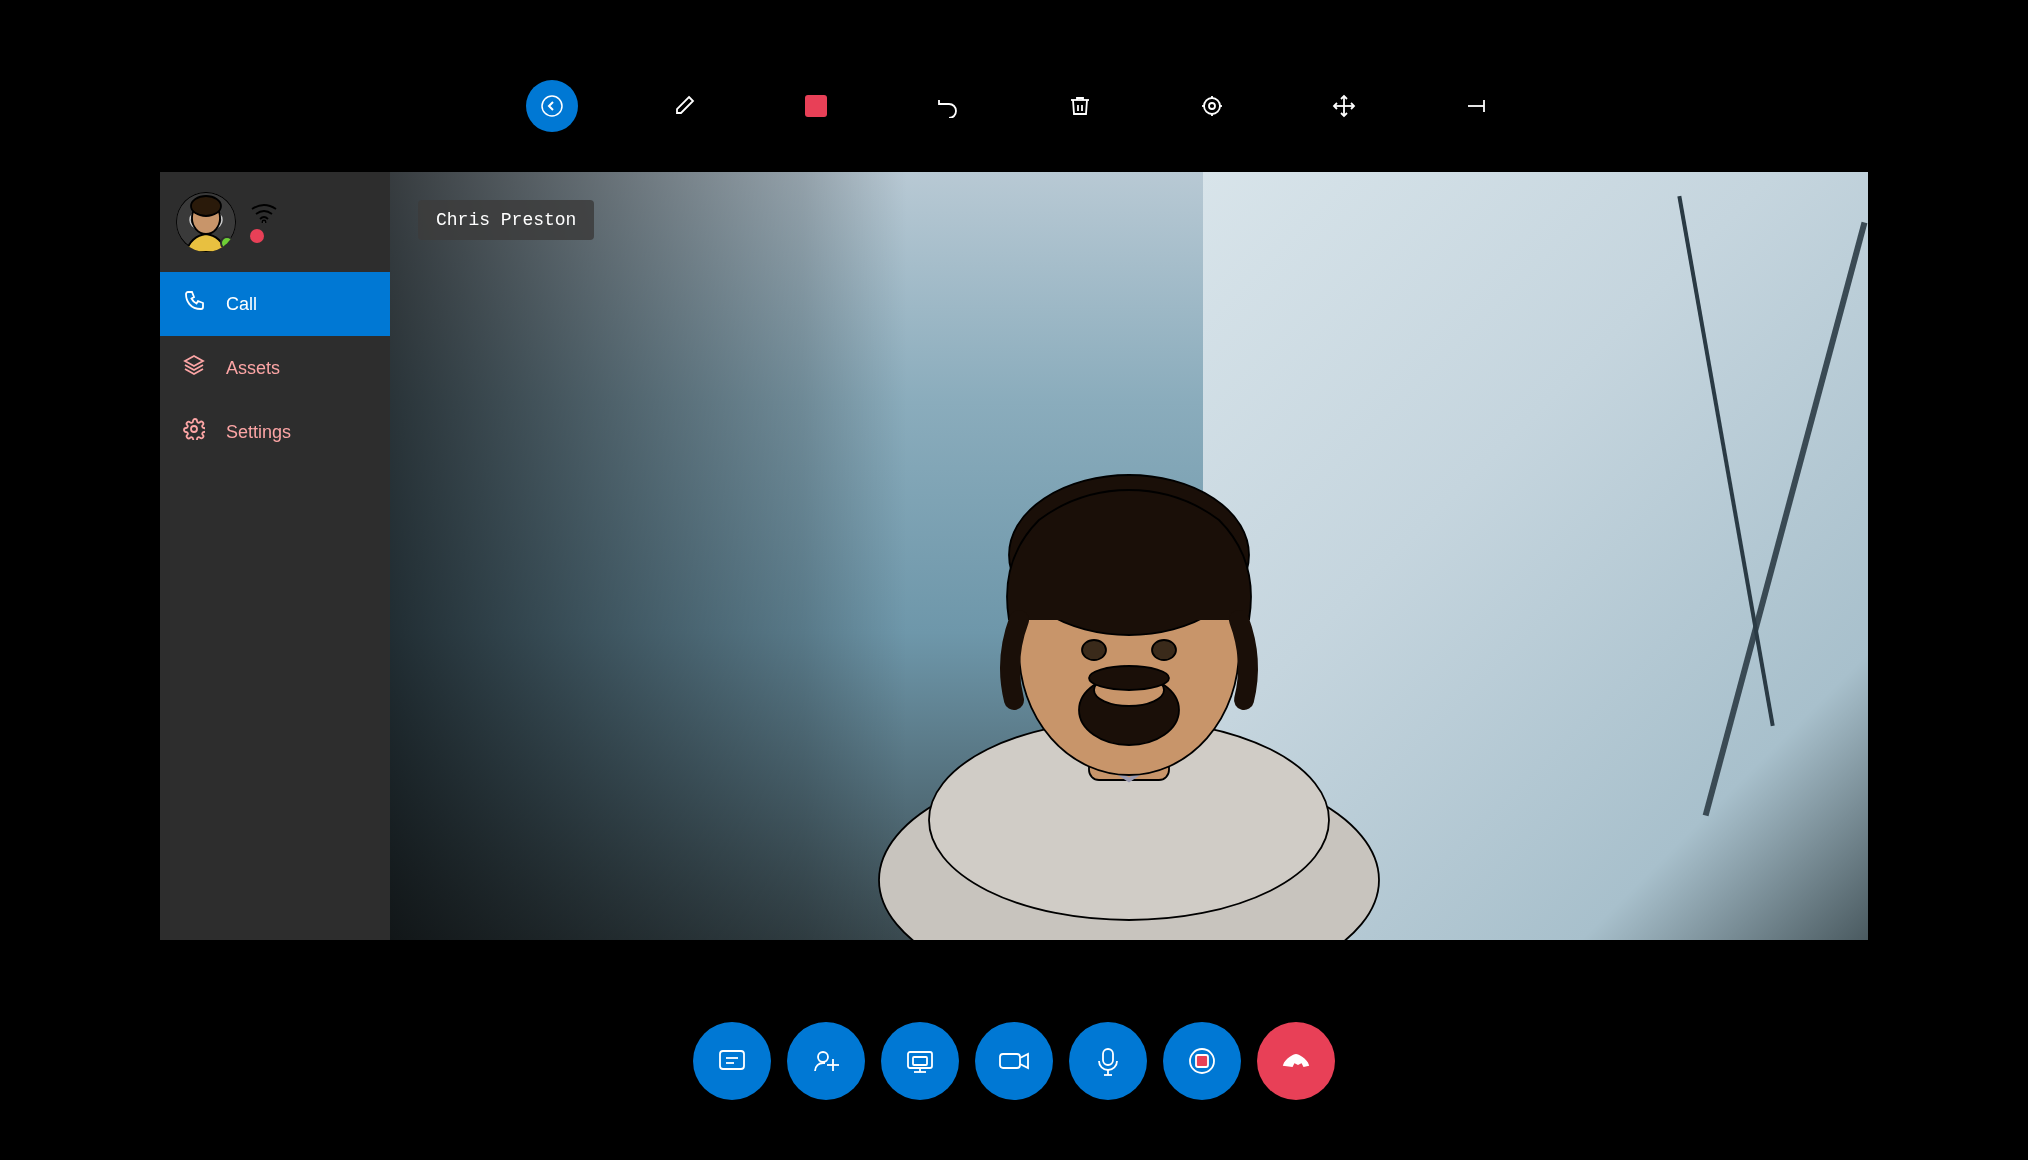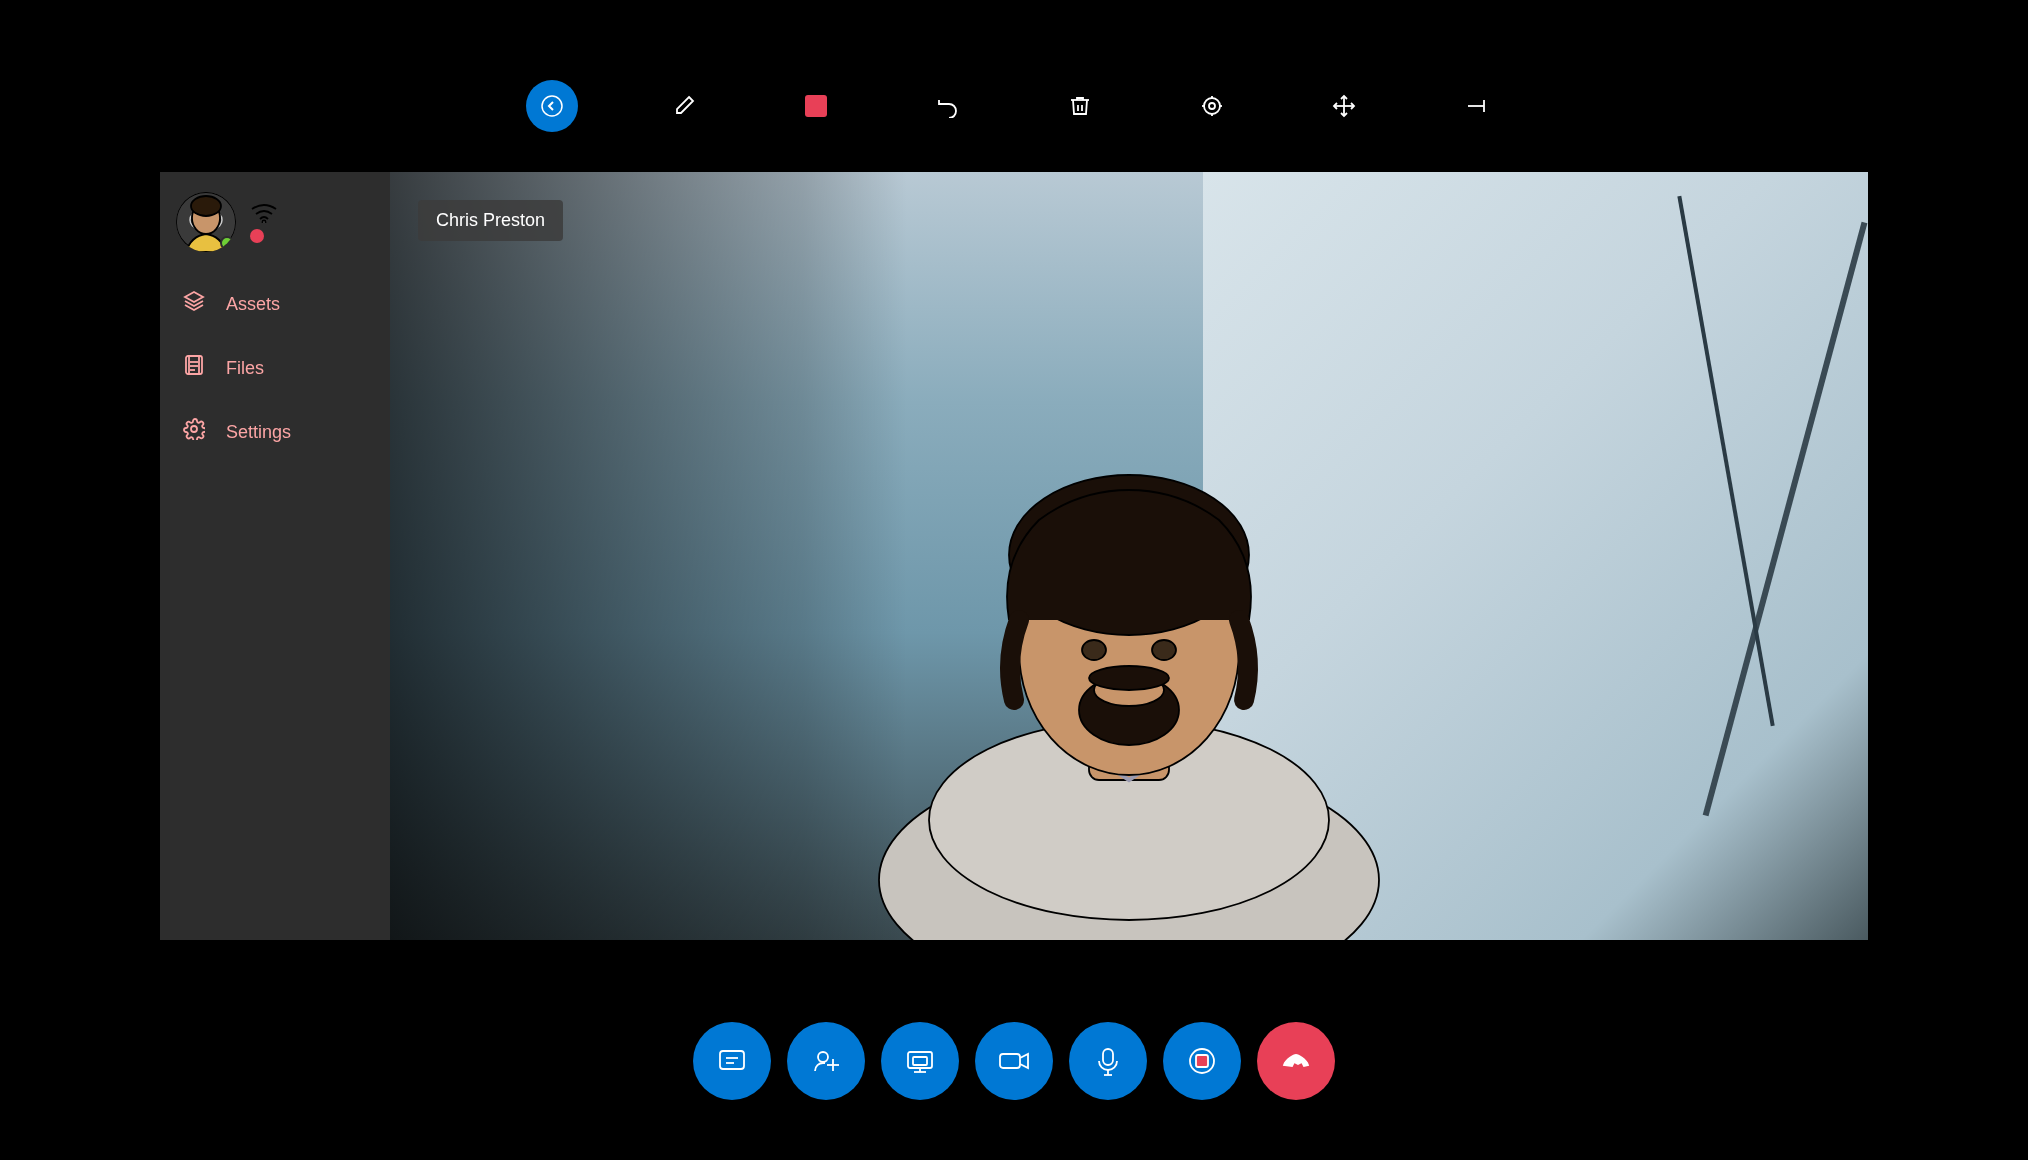--- a/index.html
+++ b/index.html
@@ -130,20 +130,21 @@
       background: #1a1a1a;
       position: relative;
       overflow: hidden;
     }
 
     .video-bg {
       width: 100%;
       height: 100%;
       background: linear-gradient(180deg, #b8c9d4 0%, #8aacbc 30%, #6e97aa 60%, #3a4a50 100%);
       position: relative;
+      font-family: Liberation Mono, monospace;
     }
 
     
     .office-bg {
       position: absolute;
       top: 0;
       right: 0;
       width: 45%;
       height: 100%;
       background: linear-gradient(135deg, #d8e4ea 0%, #c5d5de 40%, #a8c0cc 80%, #4a5a60 100%);
@@ -326,44 +327,40 @@
           <path d="M10 18 Q14 14 18 18" fill="none"></path>
           <circle cx="14" cy="21" r="1.5" fill="#ccc"></circle>
         </svg>
 
         <div style="display:flex;align-items:center;gap:4px;">
           <div style="width:14px;height:14px;background:#e84057;border-radius:50%;"></div>
         </div>
       </div>
     </div>
 
+    <div class="nav-item active">
+      <span class="nav-icon">
+        <svg width="22" height="22" viewBox="0 0 22 22" stroke="#fff" stroke-width="1.8">
+          <path d="M5 2h4l2 5-2.5 1.5A11 11 0 0 0 13.5 13.5L15 11l5 2v4a2 2 0 0 1-2 2C7.1 19 3 10.9 3 4a2 2 0 0 1 2-2z" fill="none"></path>
+        </svg>
+      </span>
+      <span class="nav-label">Call</span>
+    </div>
 
     <div class="nav-item">
       <span class="nav-icon">
         <svg width="22" height="22" viewBox="0 0 22 22" stroke="#ccc" stroke-width="1.6">
           <path d="M11 2L2 7l9 5 9-5-9-5z" fill="none"></path>
           <path d="M2 15l9 5 9-5" fill="none"></path>
           <path d="M2 11l9 5 9-5" fill="none"></path>
         </svg>
       </span>
       <span class="nav-label">Assets</span>
     </div>
 
-    <div class="nav-item">
-      <span class="nav-icon">
-        <svg width="22" height="22" viewBox="0 0 22 22" stroke="#ccc" stroke-width="1.6">
-          <rect x="3" y="2" width="16" height="18" rx="2" fill="none"></rect>
-          <rect x="6" y="2" width="10" height="18" rx="1" fill="none"></rect>
-          <line x1="7" y1="8" x2="15" y2="8"></line>
-          <line x1="7" y1="12" x2="15" y2="12"></line>
-          <line x1="7" y1="16" x2="12" y2="16"></line>
-        </svg>
-      </span>
-      <span class="nav-label">Files</span>
-    </div>
 
     <div class="nav-item">
       <span class="nav-icon">
         <svg width="22" height="22" viewBox="0 0 22 22" stroke="#ccc" stroke-width="1.6">
           <circle cx="11" cy="11" r="3" fill="none"></circle>
           <path d="M19.4 15a1.65 1.65 0 0 0 .33 1.82l.06.06a2 2 0 0 1-2.83 2.83l-.06-.06a1.65 1.65 0 0 0-1.82-.33 1.65 1.65 0 0 0-1 1.51V21a2 2 0 0 1-4 0v-.09A1.65 1.65 0 0 0 9 19.4a1.65 1.65 0 0 0-1.82.33l-.06.06a2 2 0 0 1-2.83-2.83l.06-.06A1.65 1.65 0 0 0 4.68 15a1.65 1.65 0 0 0-1.51-1H3a2 2 0 0 1 0-4h.09A1.65 1.65 0 0 0 4.6 9a1.65 1.65 0 0 0-.33-1.82l-.06-.06a2 2 0 0 1 2.83-2.83l.06.06A1.65 1.65 0 0 0 9 4.68a1.65 1.65 0 0 0 1-1.51V3a2 2 0 0 1 4 0v.09a1.65 1.65 0 0 0 1 1.51 1.65 1.65 0 0 0 1.82-.33l.06-.06a2 2 0 0 1 2.83 2.83l-.06.06A1.65 1.65 0 0 0 19.4 9a1.65 1.65 0 0 0 1.51 1H21a2 2 0 0 1 0 4h-.09a1.65 1.65 0 0 0-1.51 1z" fill="none"></path>
         </svg>
       </span>
       <span class="nav-label">Settings</span>
     </div>

